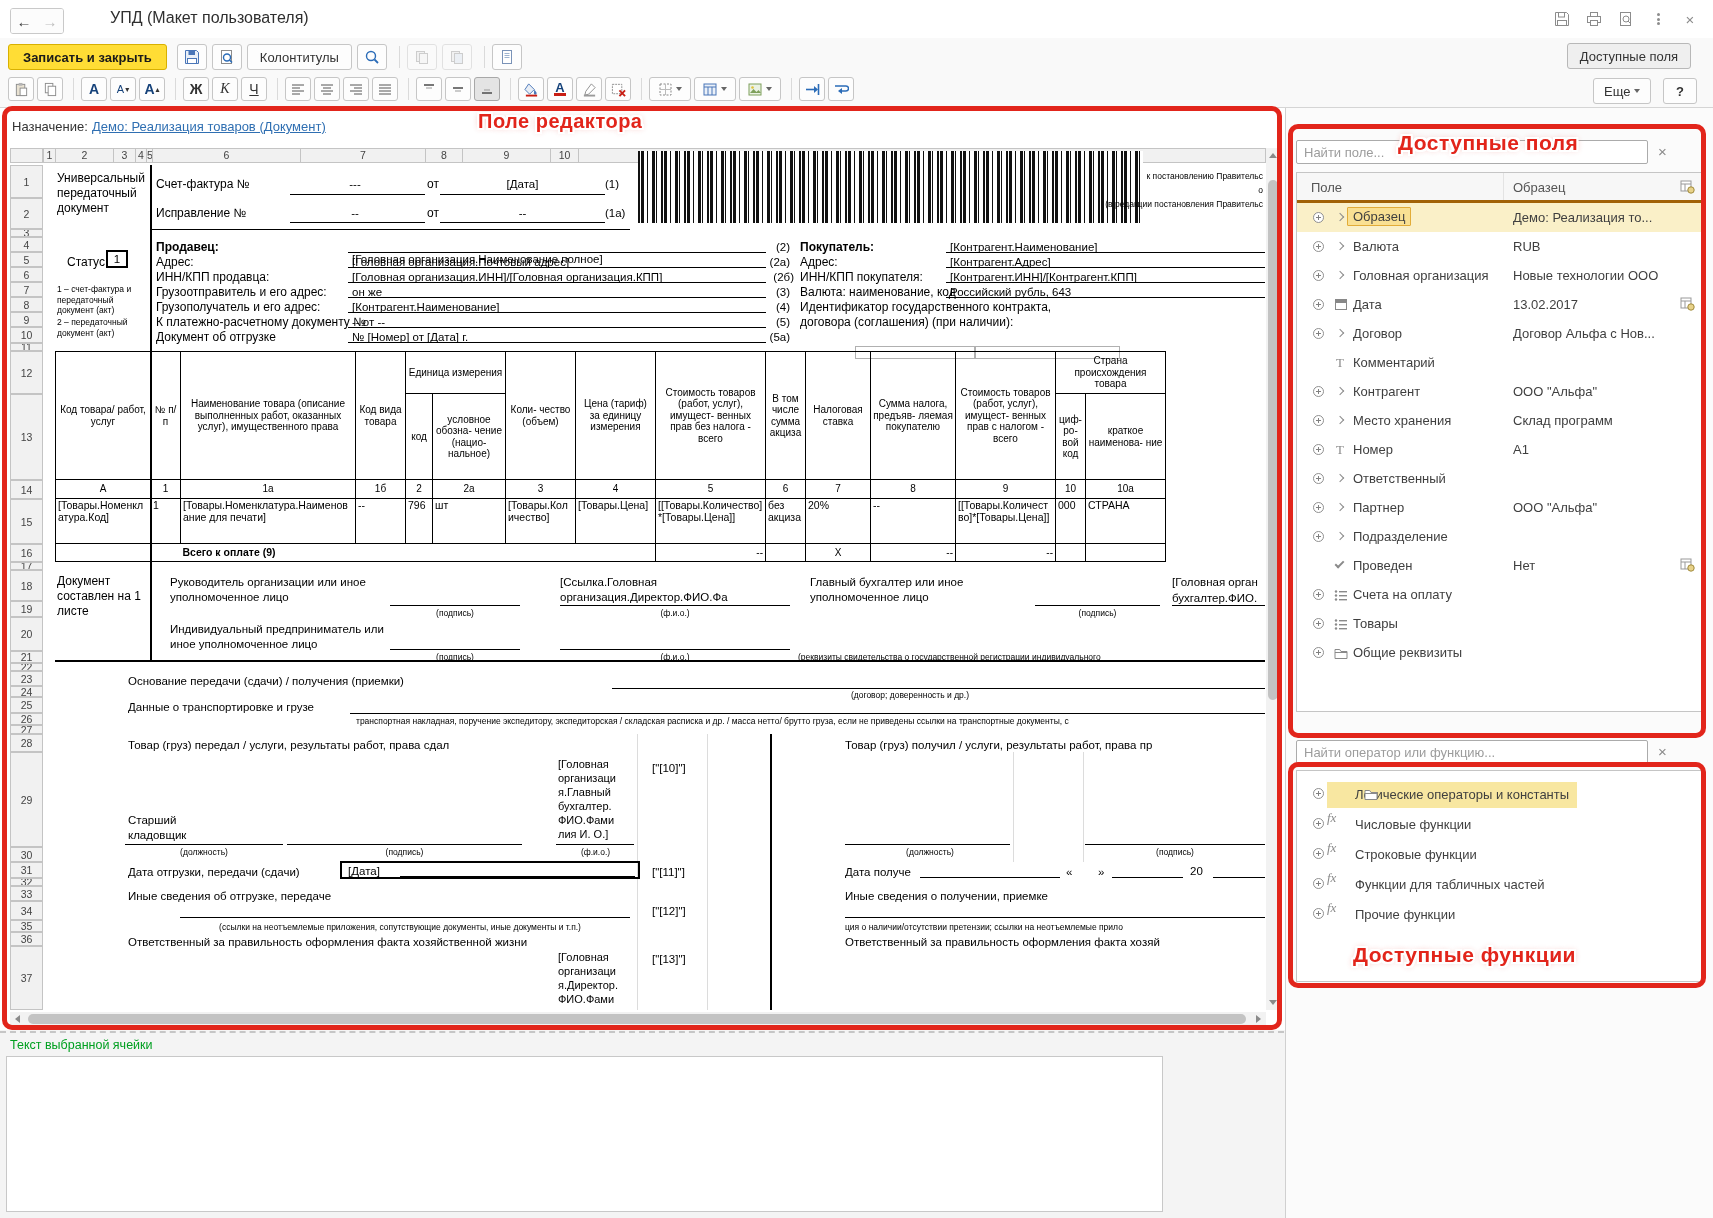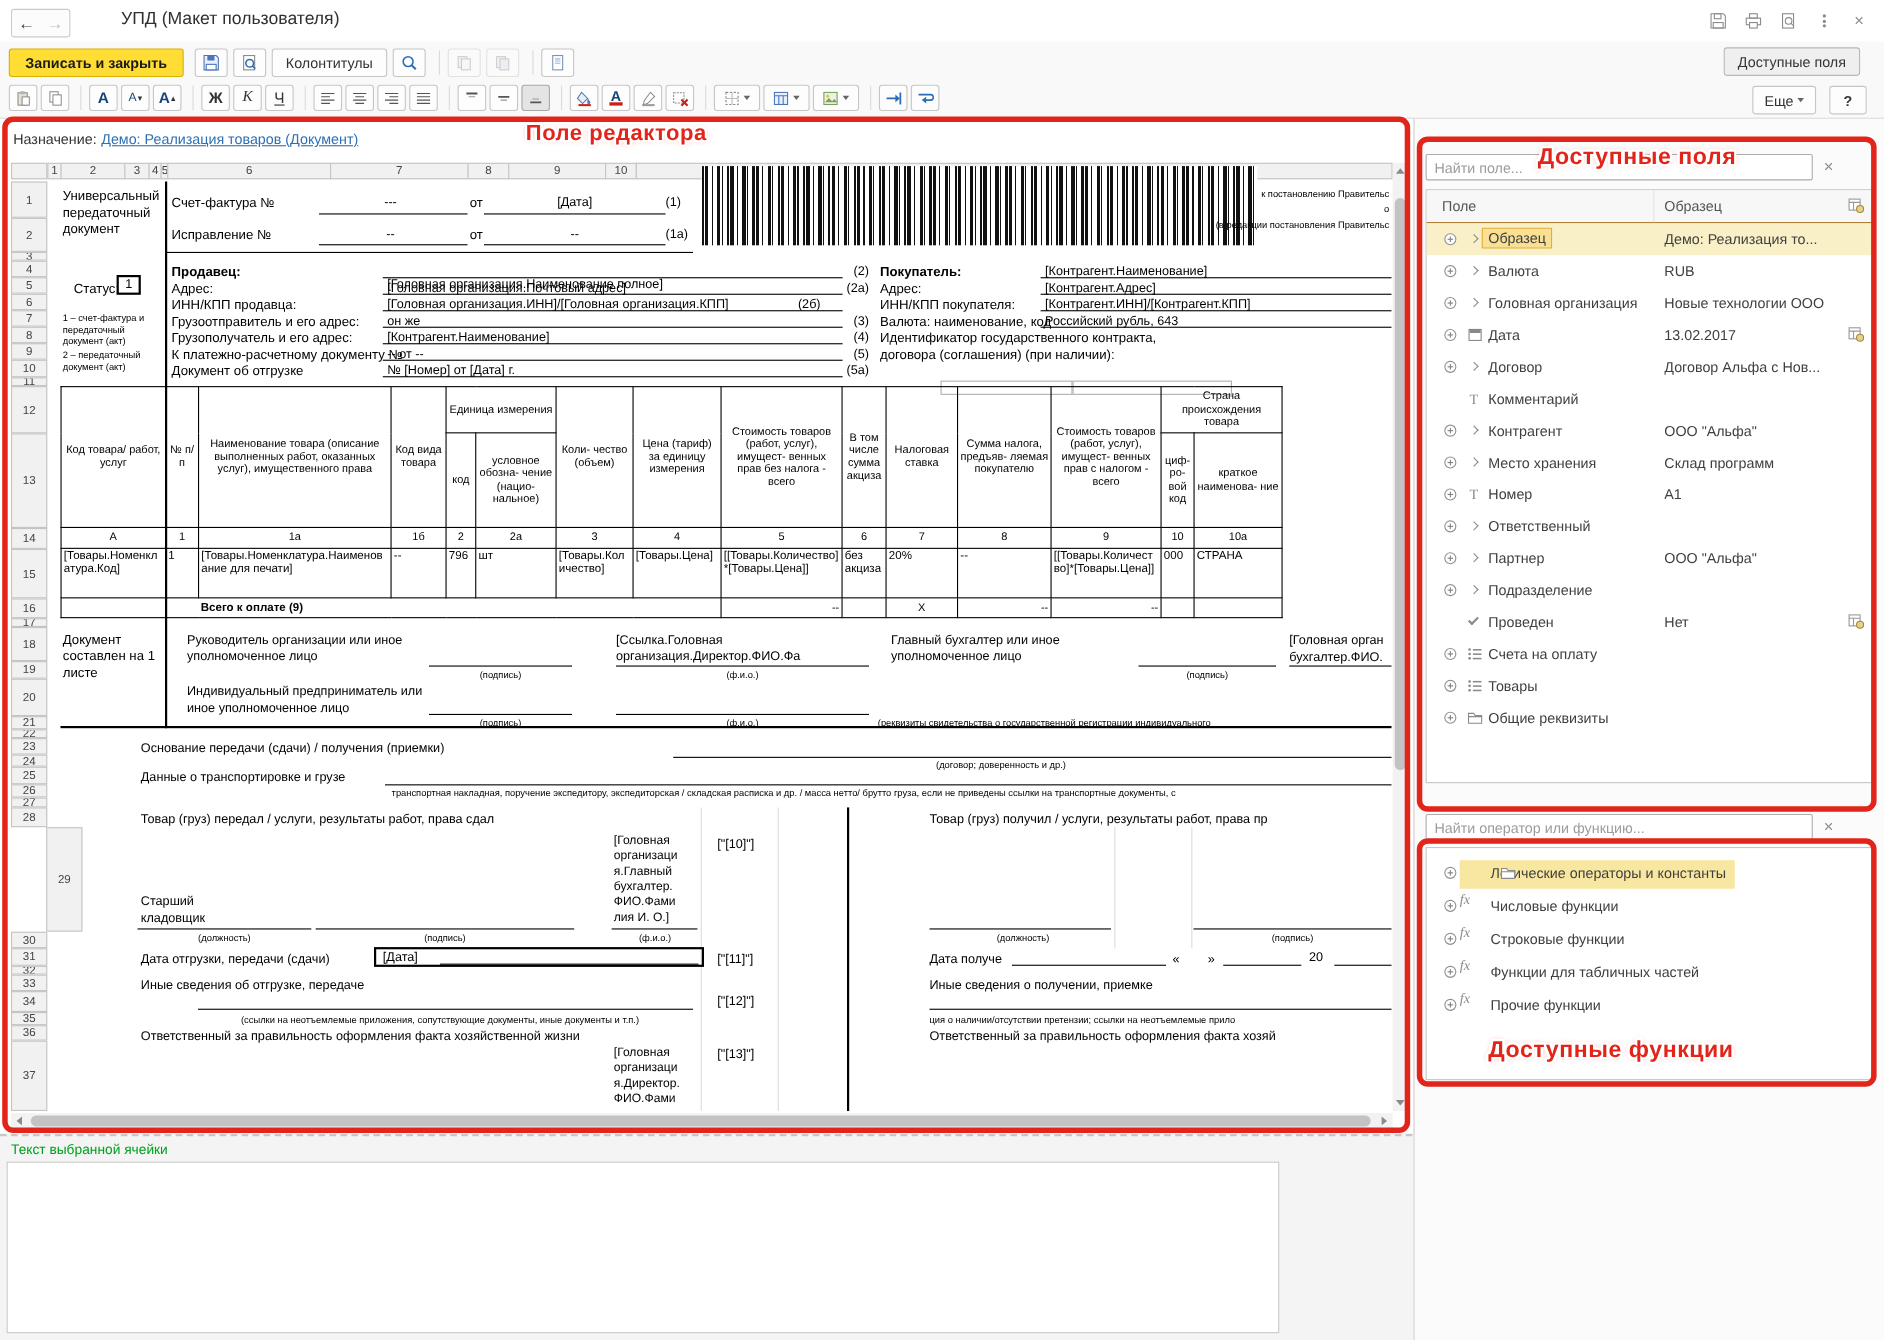--- a/index.html
+++ b/index.html
@@ -65,21 +65,21 @@
   
   .sb { position:absolute; background:#F2F2F2; }
   .sbthumb { position:absolute; background:#C3C3C3; border-radius:5px; }
   .arr { position:absolute; width:0; height:0; }
   
   .rpanel { position:absolute; left:1285px; top:108px; width:428px; height:1110px; background:#FBFBFB; border-left:1px solid #D0D0D0; }
   .fsearch { position:absolute; width:352px; height:24px; border:1px solid #ABABAB; border-radius:2px; padding:0 7px; font-size:13px; font-family:"Liberation Sans",sans-serif; color:#333; background:#fff; }
   .fsearch::placeholder { color:#9C9C9C; }
   .clearx { position:absolute; font-size:15px; color:#8A8A8A; cursor:pointer; }
   .fbox { position:absolute; left:1296px; background:#fff; border:1px solid #C5C5C5; width:408px; }
-  .fhead { position:relative; height:30px; background:#F7F7F7; border-bottom:1px solid #a16207; }
+  .fhead { position:relative; height:30px; background:#F7F7F7; border-bottom:3px solid #a16207; }
   .fhead .hl1 { position:absolute; left:14px; top:7px; font-size:13px; color:#555; }
   .fhead .hl2 { position:absolute; left:216px; top:7px; font-size:13px; color:#555; }
   .fhead .cdiv { position:absolute; left:206px; top:0; bottom:0; width:1px; background:#E3E3E3; }
   .frow { position:relative; height:29px; cursor:pointer; }
   .frow.sel { background:#FAF0C8; }
   .frow.sel .flabel { border:1.5px solid #E2AC38; background:#F9E093; padding:1px 5px; margin-left:-6px; margin-top:-3px; border-radius:1px; }
   .plusic { position:absolute; left:16px; top:9px; width:11px; height:11px; border:1px solid #909090; border-radius:50%;
     background:linear-gradient(#808080,#808080) center/5px 1px no-repeat, linear-gradient(#808080,#808080) center/1px 5px no-repeat, #fff; }
   .chev { position:absolute; left:40px; top:11px; width:6px; height:6px; border-top:1.5px solid #8A8A8A; border-right:1.5px solid #8A8A8A; transform:rotate(45deg); }
   .calic { position:absolute; left:38px; top:9px; width:12px; height:11px; border:1px solid #888; background:linear-gradient(#888 0 3px, transparent 3px); }
@@ -388,21 +388,21 @@
     <div class="shr" style="top: 601px; height: 16px;">19</div>
     <div class="shr" style="top: 617px; height: 34px;">20</div>
     <div class="shr" style="top: 651px; height: 12px;">21</div>
     <div class="shr" style="top: 663px; height: 8px;">22</div>
     <div class="shr" style="top: 671px; height: 15px;">23</div>
     <div class="shr" style="top: 686px; height: 11px;">24</div>
     <div class="shr" style="top: 697px; height: 16px;">25</div>
     <div class="shr" style="top: 713px; height: 12px;">26</div>
     <div class="shr" style="top: 725px; height: 9px;">27</div>
     <div class="shr" style="top: 734px; height: 18px;">28</div>
-    <div class="shr" style="top: 752px; height: 95px; margin-left: 32px;">29</div>
+    <div class="shr" style="top: 752px; height: 95px;">29</div>
     <div class="shr" style="top: 847px; height: 15px;">30</div>
     <div class="shr" style="top: 862px; height: 16px;">31</div>
     <div class="shr" style="top: 878px; height: 8px;">32</div>
     <div class="shr" style="top: 886px; height: 15px;">33</div>
     <div class="shr" style="top: 901px; height: 19px;">34</div>
     <div class="shr" style="top: 920px; height: 12px;">35</div>
     <div class="shr" style="top: 932px; height: 14px;">36</div>
     <div class="shr" style="top: 946px; height: 64px;">37</div>
   </div>
 
@@ -449,21 +449,21 @@
 <div class="t" style="left:352px;top:330px">№ [Номер] от [Дата] г.</div>
 <div class="ln" style="left:348px;top:252px;width:418px"></div>
 <div class="ln" style="left:348px;top:267px;width:418px"></div>
 <div class="ln" style="left:348px;top:282px;width:418px"></div>
 <div class="ln" style="left:348px;top:297px;width:418px"></div>
 <div class="ln" style="left:348px;top:312px;width:418px"></div>
 <div class="ln" style="left:348px;top:327px;width:418px"></div>
 <div class="ln" style="left:348px;top:342px;width:418px"></div>
 <div class="t rt" style="left:762px;top:240px;width:28px">(2)</div>
 <div class="t rt" style="left:762px;top:255px;width:28px">(2а)</div>
-<div class="t rt" style="left:718px;top:270px;width:28px">(2б)</div>
+<div class="t rt" style="left:766px;top:270px;width:28px">(2б)</div>
 <div class="t rt" style="left:762px;top:285px;width:28px">(3)</div>
 <div class="t rt" style="left:762px;top:300px;width:28px">(4)</div>
 <div class="t rt" style="left:762px;top:315px;width:28px">(5)</div>
 <div class="t rt" style="left:762px;top:330px;width:28px">(5а)</div>
 <div class="t f12 b" style="left:800px;top:240px">Покупатель:</div>
 <div class="t f12" style="left:800px;top:255px">Адрес:</div>
 <div class="t f12" style="left:800px;top:270px">ИНН/КПП покупателя:</div>
 <div class="t f12" style="left:800px;top:285px">Валюта: наименование, код</div>
 <div class="t f12" style="left:800px;top:300px">Идентификатор государственного контракта,</div>
 <div class="t f12" style="left:800px;top:315px">договора (соглашения) (при наличии):</div>

